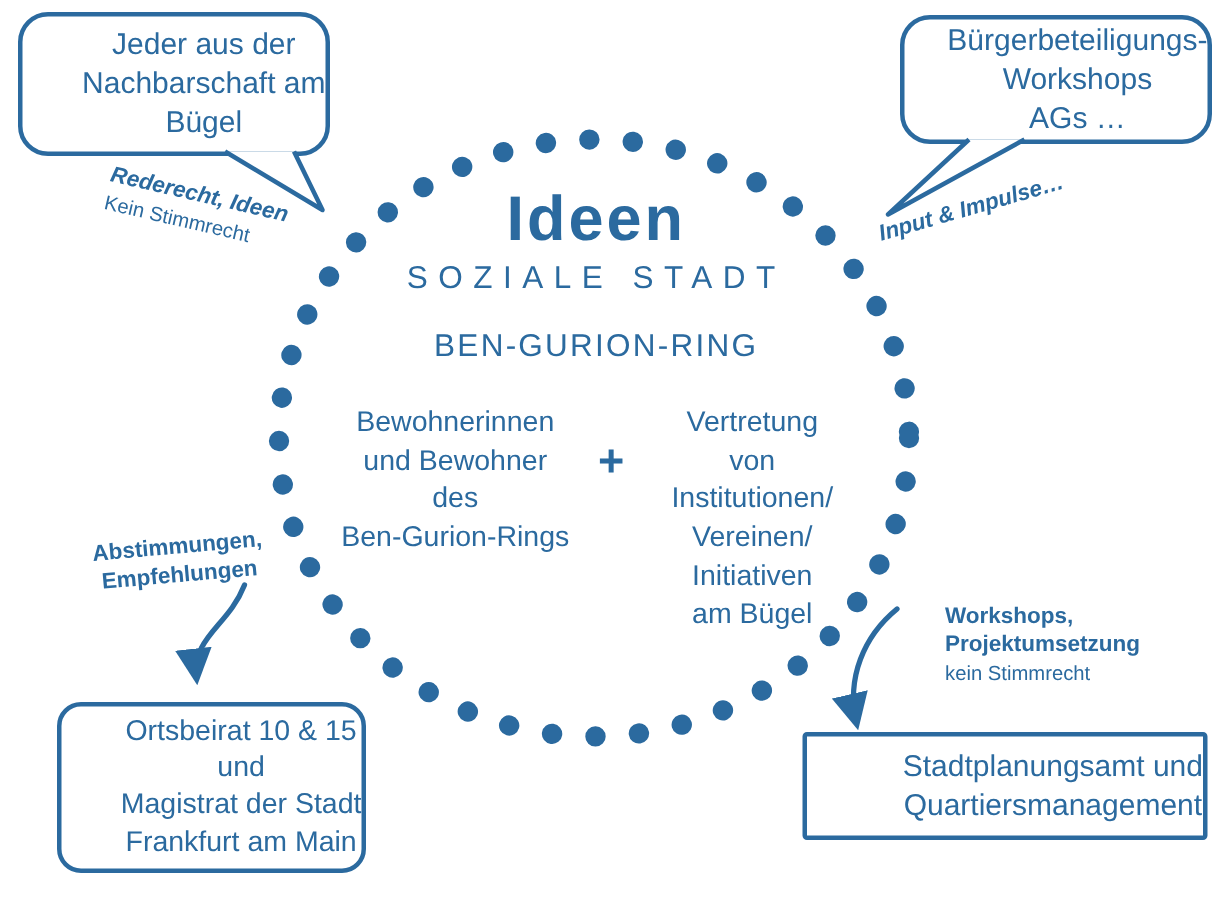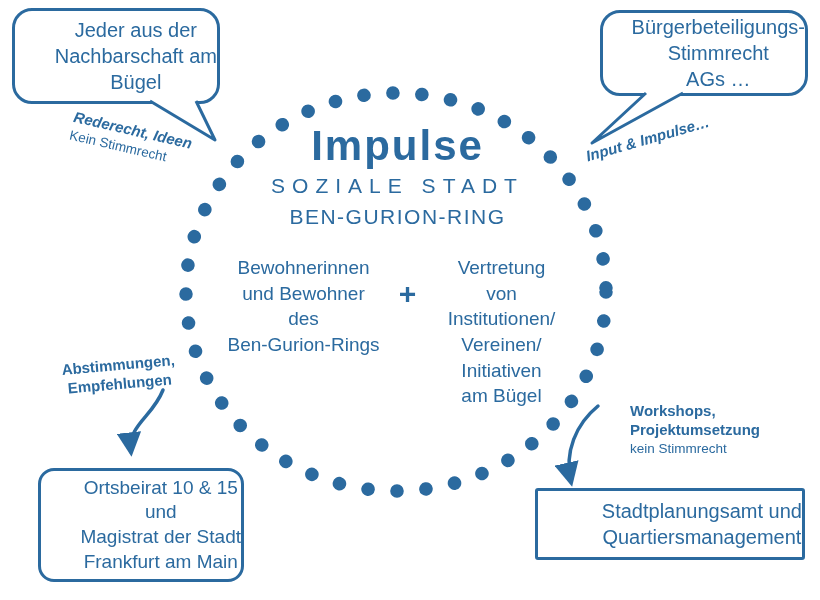--- a/index.html
+++ b/index.html
@@ -62,21 +62,21 @@
     font-size: 42px;
     font-weight: bold;
     letter-spacing: 2px;
   }
   .sub1 {
     margin-top: 4px;
     font-size: 21px;
     letter-spacing: 7px;
   }
   .sub2 {
-    margin-top: 7px;
+    margin-top: 21px;
     font-size: 21px;
     letter-spacing: 1.5px;
   }
   .cols {
     margin-top: 26px;
     display: flex;
     justify-content: center;
     align-items: flex-start;
     gap: 6px;
   }
@@ -113,21 +113,21 @@
 <div class="canvas">
 
   <div class="bubble tl">
     <div class="bubble-text pre">Jeder aus der
 Nachbarschaft am
 Bügel</div>
   </div>
 
   <div class="bubble tr">
     <div class="bubble-text pre">Bürgerbeteiligungs-
-Stimmrecht
+Workshops
 AGs …</div>
   </div>
 
   <div class="box bl">
     <div class="box-text pre">Ortsbeirat 10 &amp; 15
 und
 Magistrat der Stadt
 Frankfurt am Main</div>
   </div>
 
@@ -148,21 +148,21 @@
     <path d="M 150 101 L 215 140 L 196 101" fill="#ffffff" style="stroke:var(--blue)" stroke-width="3" stroke-linejoin="round"></path>
 
     <path d="M 683 93 L 592 143 L 646 93" fill="#ffffff" style="stroke:var(--blue)" stroke-width="3" stroke-linejoin="round"></path>
 
     <path d="M 163 390 C 152 418, 128 424, 131 452" fill="none" style="stroke:var(--blue)" stroke-width="3.5" stroke-linecap="round" marker-end="url(#arrow)"></path>
 
     <path d="M 598 406 C 576 424, 564 452, 571 482" fill="none" style="stroke:var(--blue)" stroke-width="3.5" stroke-linecap="round" marker-end="url(#arrow)"></path>
   </svg>
 
   <div class="center">
-    <div class="title">Impulse</div>
+    <div class="title">Ideen</div>
     <div class="sub1">SOZIALE STADT</div>
     <div class="sub2">BEN-GURION-RING</div>
     <div class="cols">
       <div class="col left pre">Bewohnerinnen
 und Bewohner
 des
 Ben-Gurion-Rings</div>
       <div class="plus">+</div>
       <div class="col right pre">Vertretung
 von

